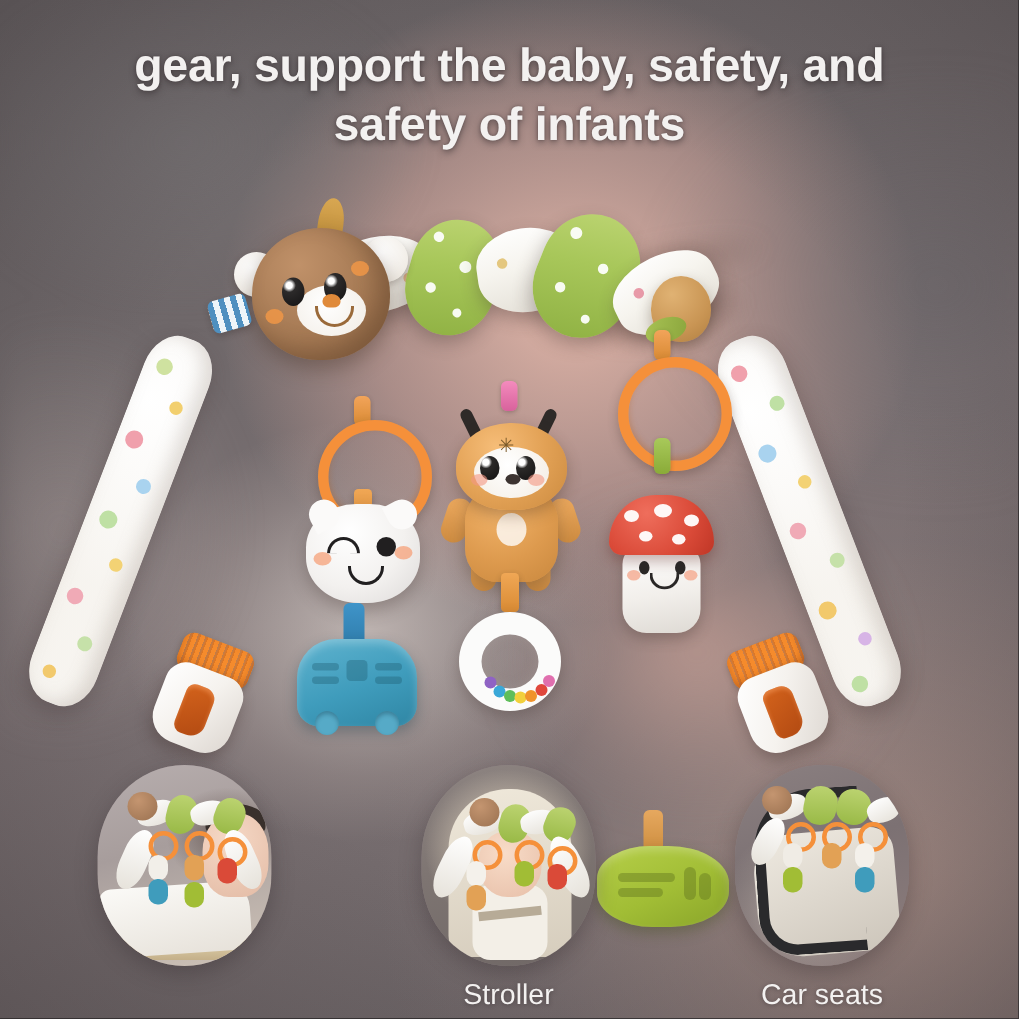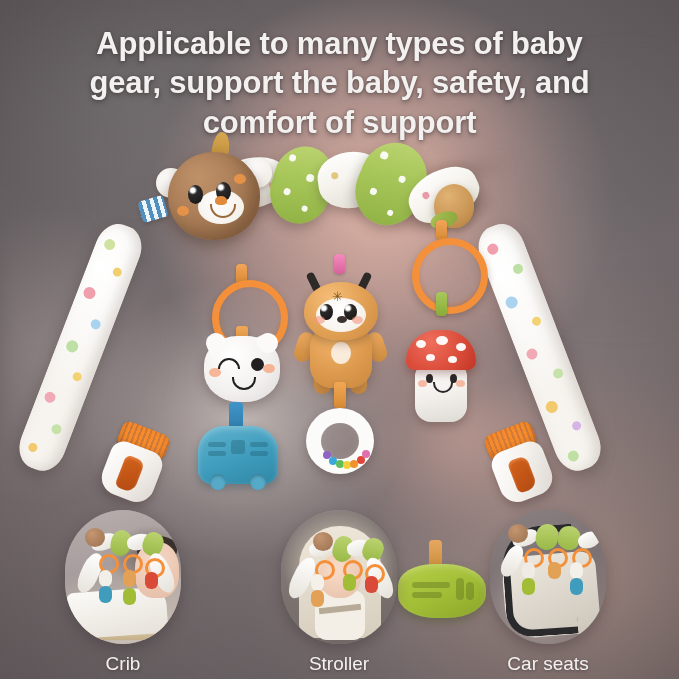--- a/index.html
+++ b/index.html
@@ -463,23 +463,22 @@
 <div id="stage">
 
   <div class="bg-base"></div>
   <div class="bg-softlight"></div>
   <div class="bg-brow"></div>
   <div class="bg-eye"></div>
   <div class="bg-cheek"></div>
   <div class="bg-vignette"></div>
 
   <div class="headline">
-    <div>Applicable to many types of baby</div>
     <div>gear, support the baby, safety, and</div>
-    <div>comfort of support</div>
+    <div>safety of infants</div>
   </div>
 
   <div class="hero">
 
     <div class="arm arm-left">
       <div class="dots">
         <i style="left:8px;top:18px;width:11px;height:11px;background:#cfe2a0;"></i>
         <i style="left:26px;top:42px;width:9px;height:9px;background:#f2cf6e;"></i>
         <i style="left:6px;top:70px;width:12px;height:12px;background:#f0a0ac;"></i>
         <i style="left:24px;top:98px;width:10px;height:10px;background:#a9d3ef;"></i>
@@ -674,21 +673,20 @@
             <div class="mring" style="left:48px;top:30px;"></div>
             <div class="mring" style="left:70px;top:34px;"></div>
             <div class="mtoy" style="left:24px;top:46px;background:#f2efe9;border-radius:7px;"></div>
             <div class="mtoy" style="left:24px;top:62px;background:#3f9cbc;"></div>
             <div class="mtoy" style="left:48px;top:46px;background:#e2a155;"></div>
             <div class="mtoy" style="left:48px;top:64px;background:#a1bd35;"></div>
             <div class="mtoy" style="left:70px;top:48px;background:#da4a38;"></div>
           </div>
         </div>
       </div>
-      <div class="case-label">Crib</div>
     </div>
 
     <div class="case" style="left:271px;top:10px;">
       <div class="case-oval">
         <div class="scene scene-stroller">
           <div class="seat"></div>
           <div class="torso"></div>
           <div class="baby"></div>
           <div class="belt"></div>
           <div class="mini-spiral" style="left:8px;top:18px;width:100px;height:78px;">

